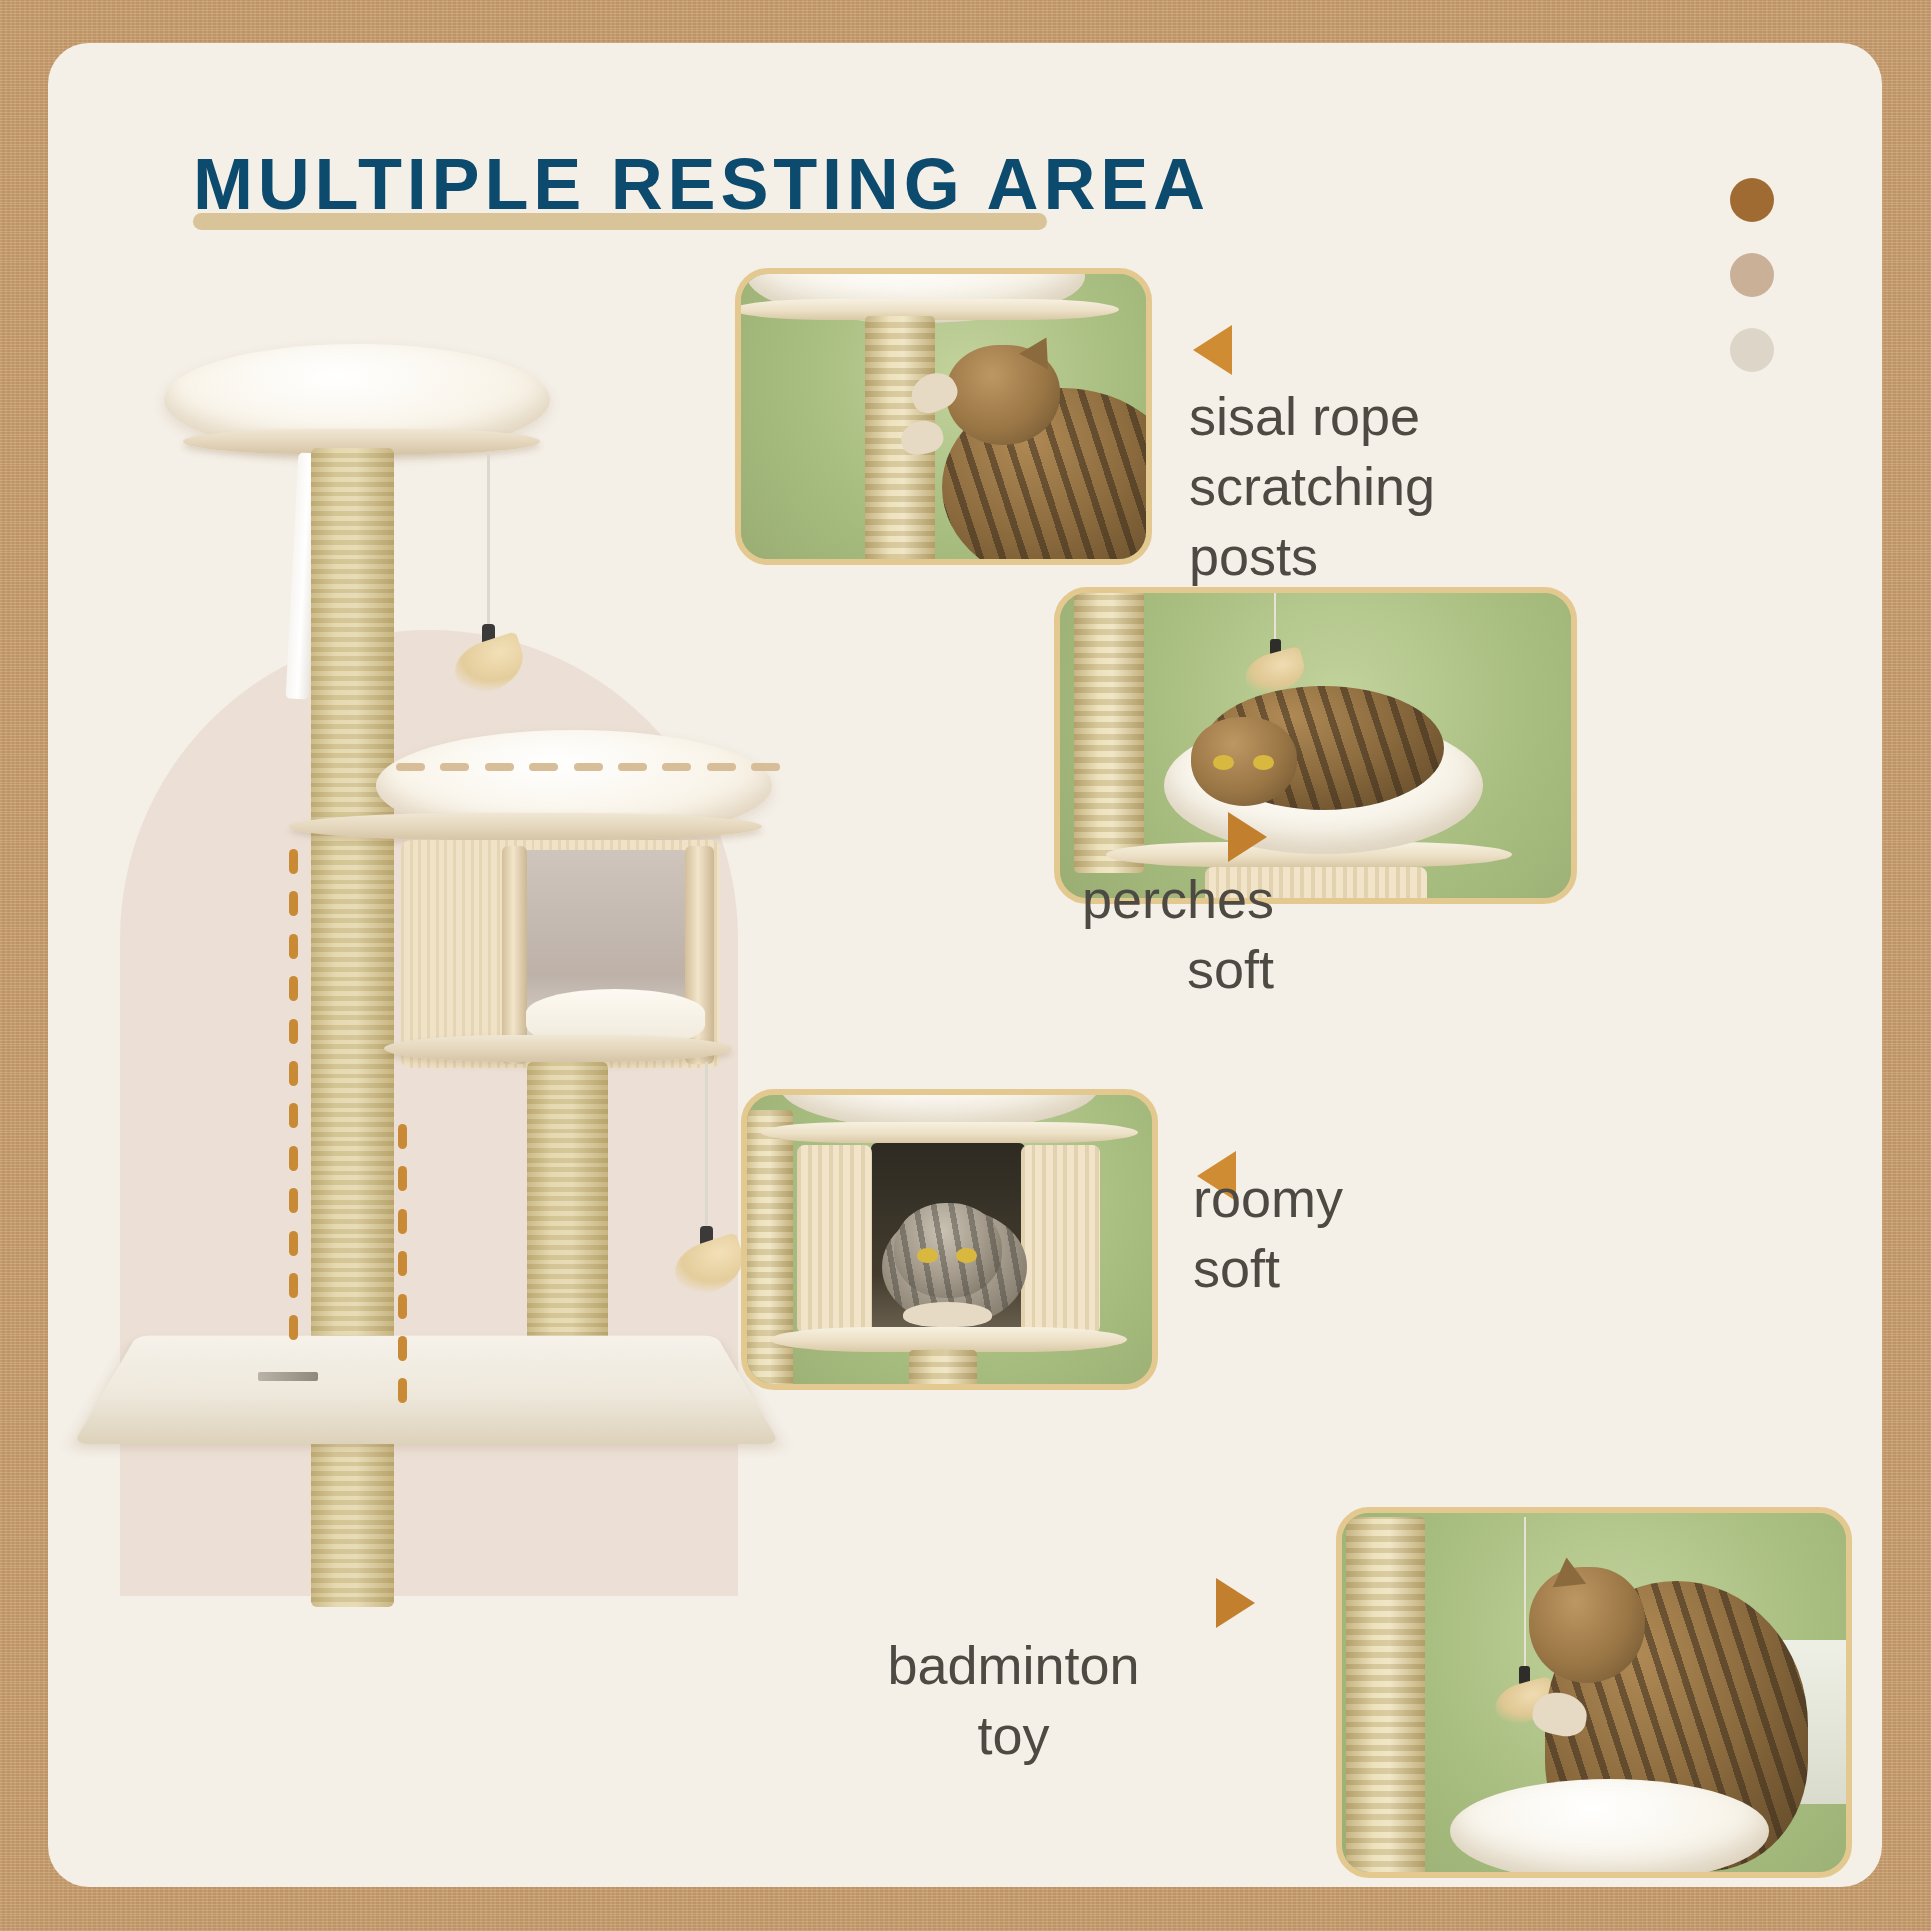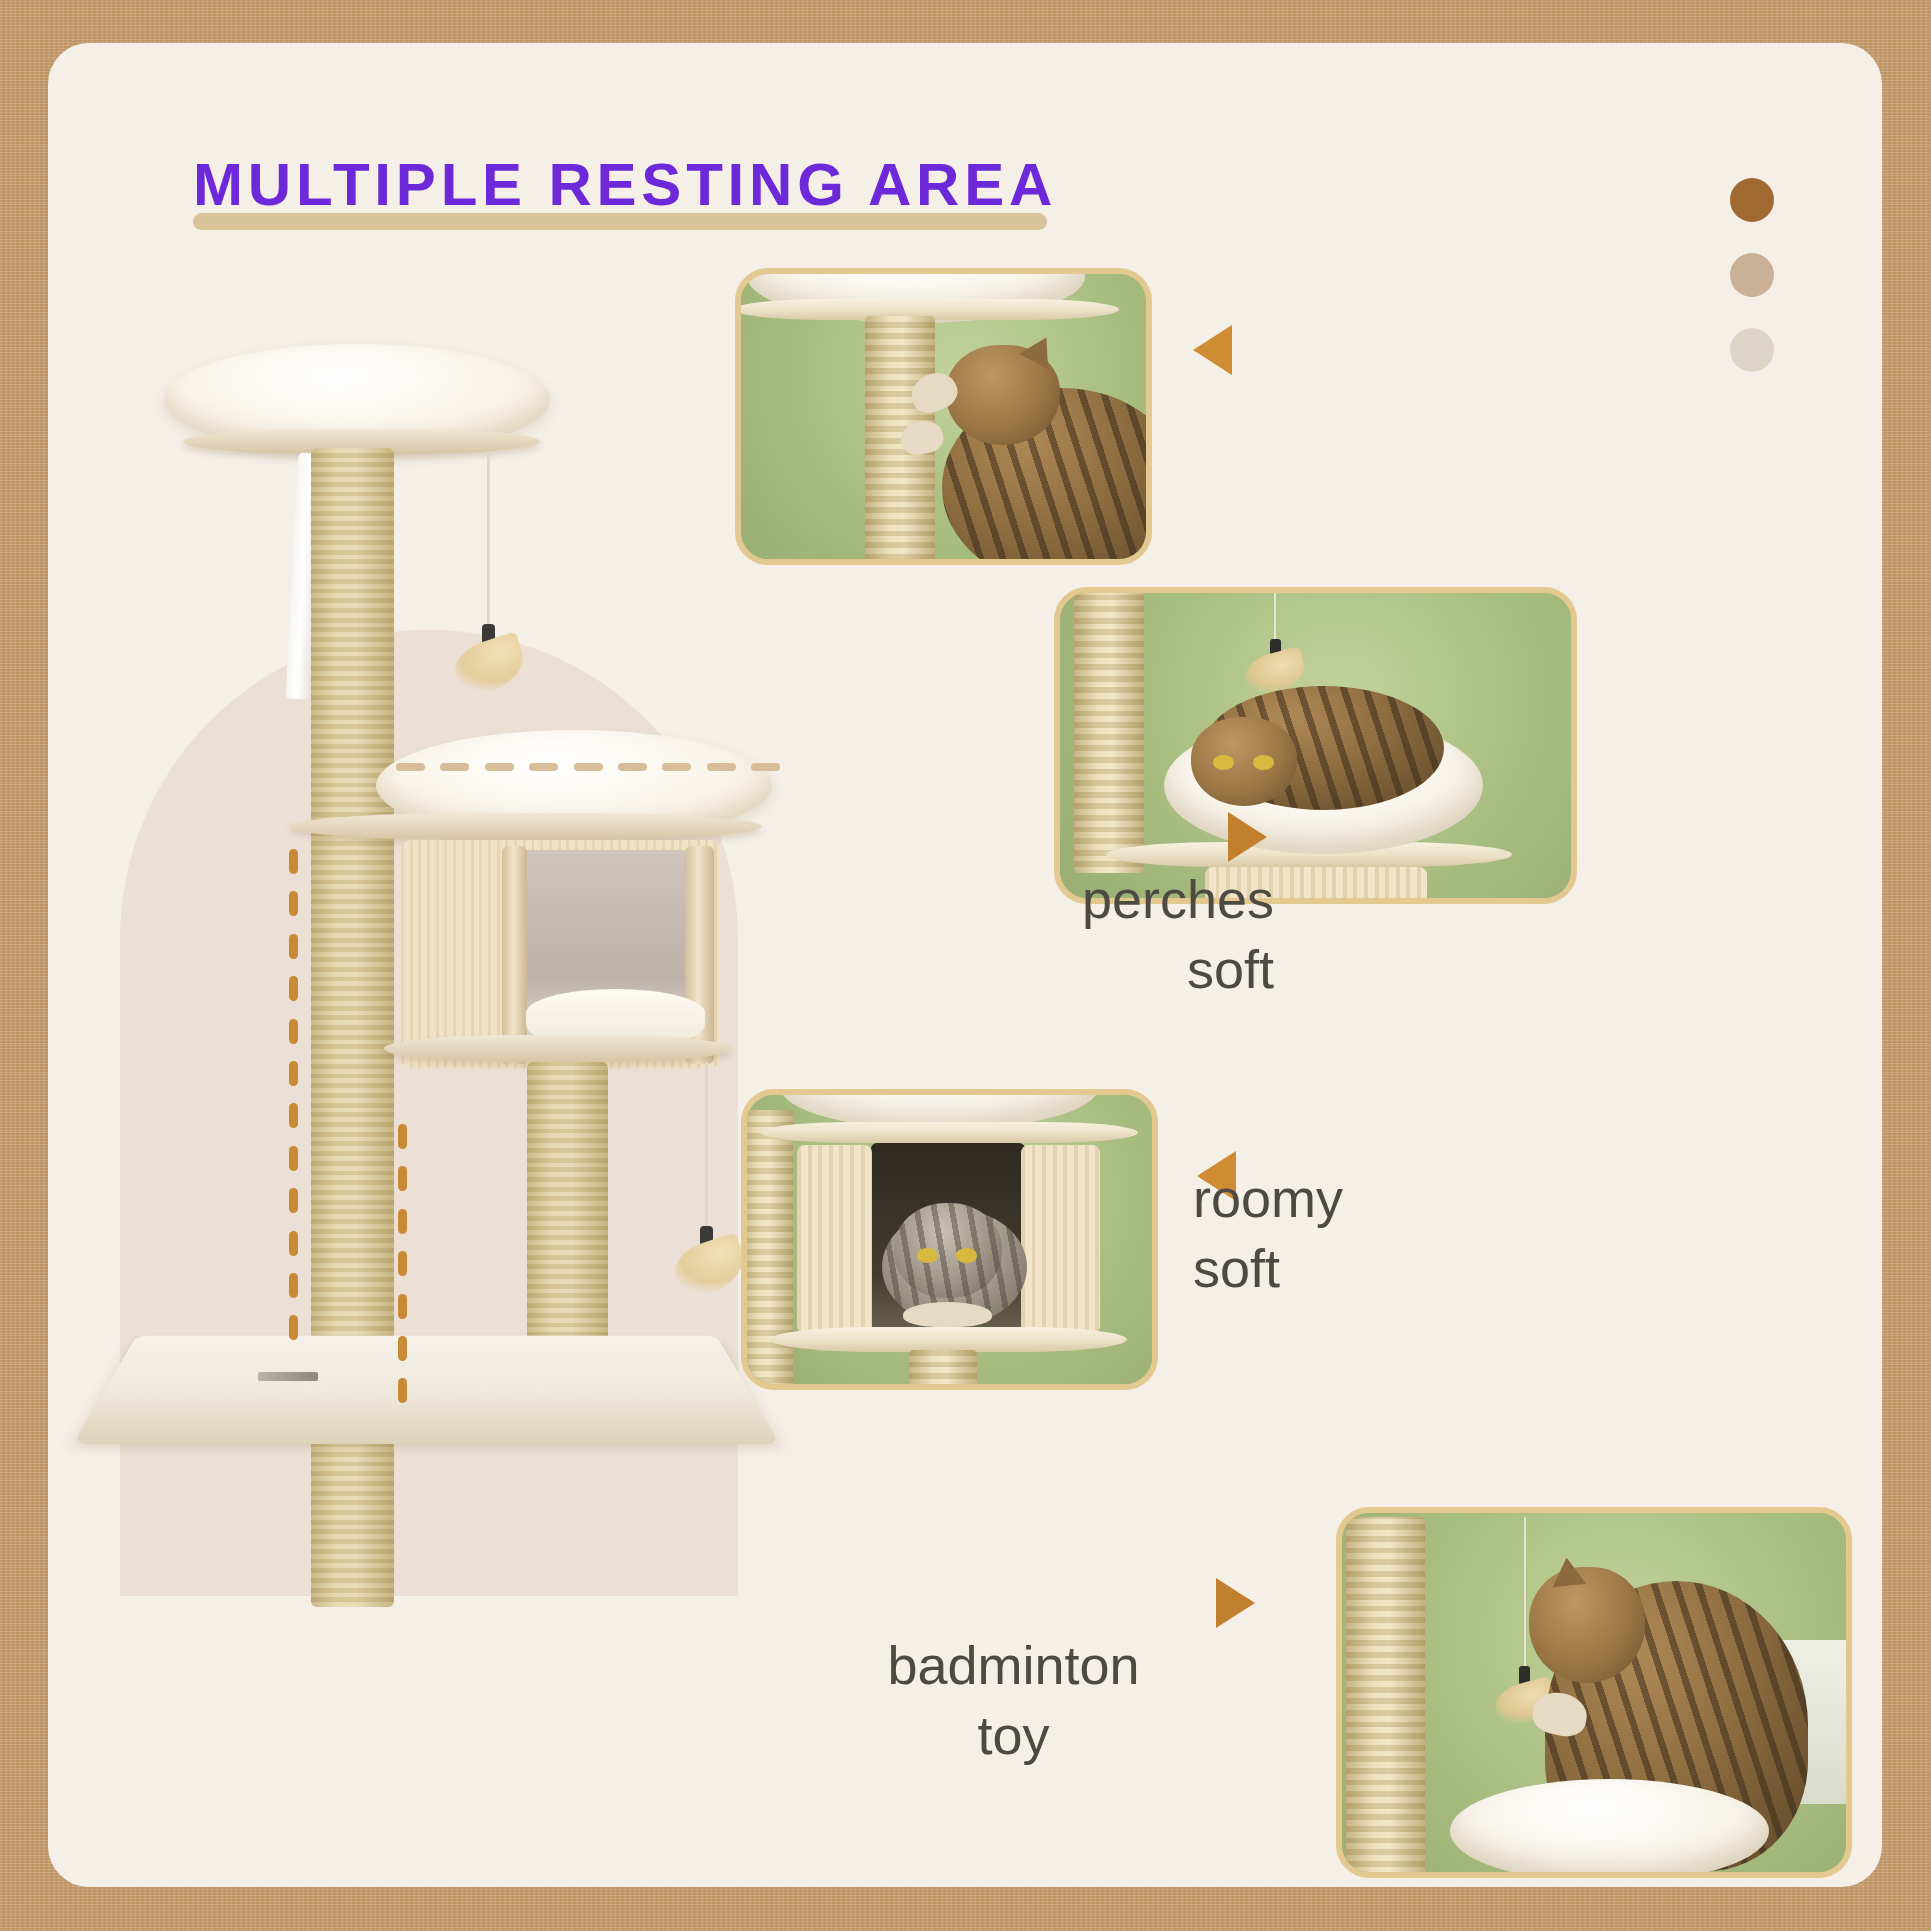--- a/index.html
+++ b/index.html
@@ -36,23 +36,23 @@
 
   
   .title-wrap { position: absolute; left: 145px; top: 93px; }
   .title-underline {
     position: absolute; left: 0; top: 77px;
     width: 854px; height: 17.4px;
     background: #d9c49a; border-radius: 8.7px;
   }
   .title {
     position: relative;
-    font-size: 60px; font-weight: 700;
+    font-size: 72px; font-weight: 700;
     letter-spacing: 4.8px;
-    color: #6d28d9;
+    color: #0c4a6e;
     white-space: nowrap;
     line-height: 97px;
   }
 
   
   .dots { position: absolute; right: 108px; top: 135px; }
   .dot { width: 44px; height: 44px; border-radius: 50%; margin-bottom: 31px; }
   .dot-1 { background: #a06b32; }
   .dot-2 { background: #c9b096; }
   .dot-3 { background: #ddd6c8; }
@@ -340,20 +340,25 @@
         <div class="ph-shelf" style="left:-7.7px; top:25px; width:386px; height:21px;"></div>
         <div class="ph-post" style="left:124px; top:42px; width:70px; height:261px;"></div>
         <div class="cat" style="left:201px; top:114px; width:241px; height:198px;"></div>
         <div class="cat-head" style="left:205px; top:71px; width:114px; height:100px;"></div>
         <div class="ear" style="left:278px; top:58px; transform:rotate(28deg) scale(.78);"></div>
         <div class="paw" style="left:170px; top:100px; width:46px; height:37px; transform:rotate(-24deg);"></div>
         <div class="paw" style="left:160px; top:147px; width:42px; height:33px; transform:rotate(-12deg);"></div>
       </div>
     </div>
     <div class="tri tri-left" style="left:1145px; top:282px;"></div>
+    <div class="label" style="left:1141px; top:338px; text-align:left;">
+      <div>sisal rope</div>
+      <div>scratching</div>
+      <div>posts</div>
+    </div>
 
     <div class="photo" style="left:1006px; top:544px; width:523px; height:317px;">
       <div class="scene">
         <div class="wall"></div>
         <div class="ph-post" style="left:13.5px; top:-9.7px; width:70px; height:290px;"></div>
         <div class="ph-string" style="left:214px; top:0px; height:50px;"></div>
         <div class="ph-cap" style="left:210px; top:46px;"></div>
         <div class="ph-feather" style="left:185px; top:60px;"></div>
         <div class="ph-shelf" style="left:46px; top:249px; width:406px; height:25px;"></div>
         <div class="ph-cushion" style="left:104px; top:124px; width:319px; height:137px;"></div>

